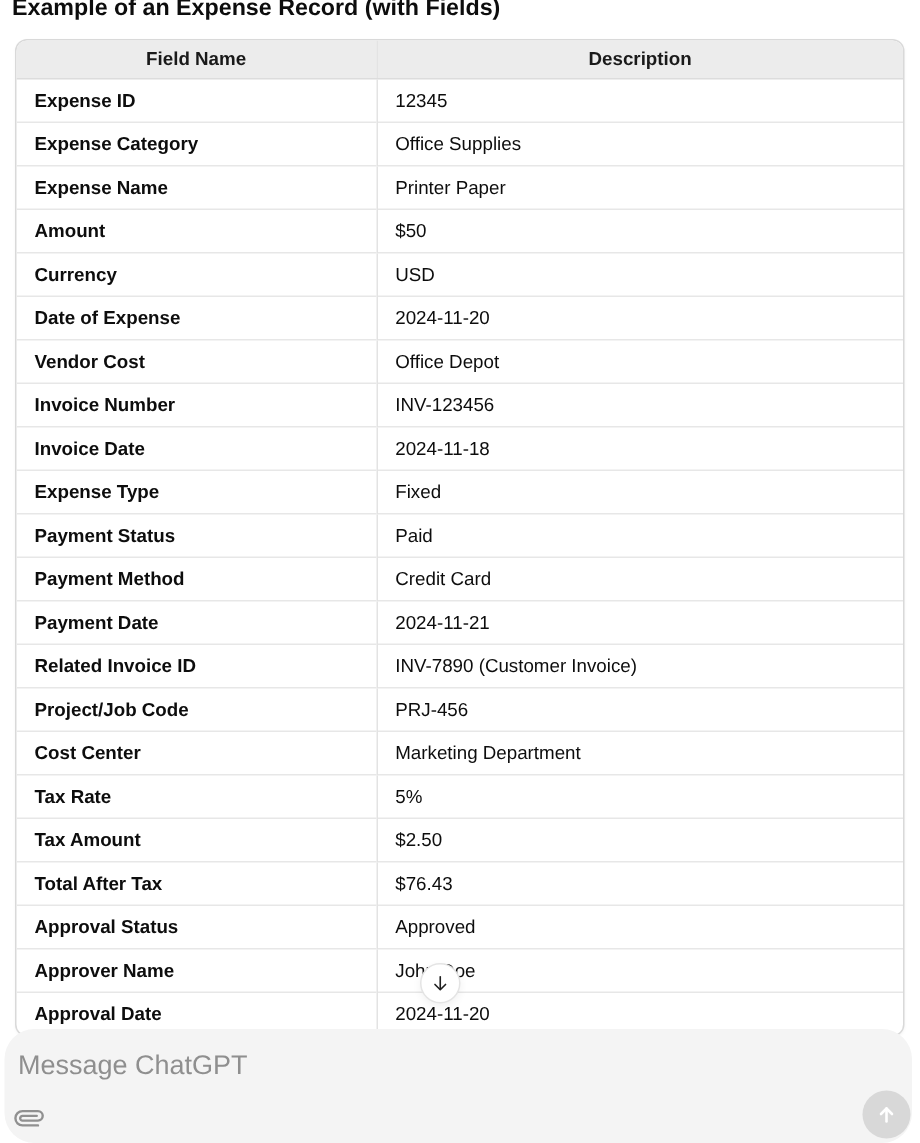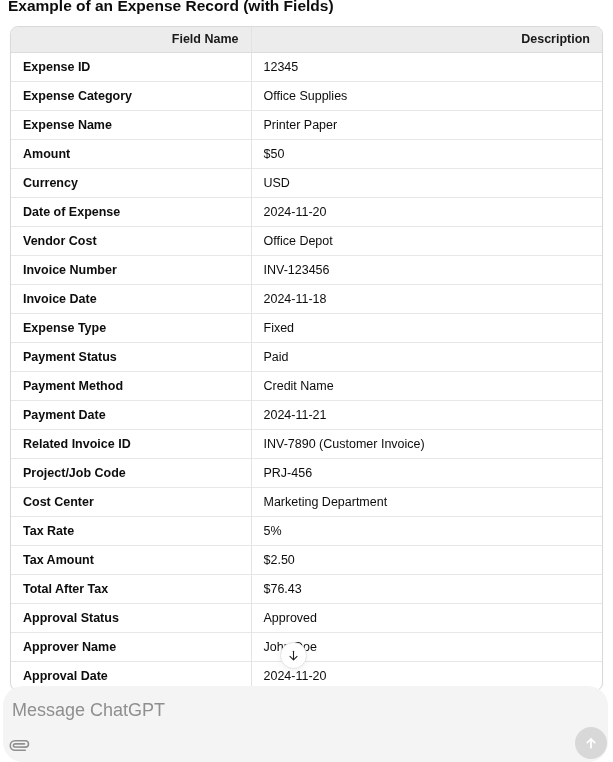--- a/index.html
+++ b/index.html
@@ -18,21 +18,21 @@
     white-space:nowrap;
   }
   .table-wrap{
     position:absolute;left:10px;top:26px;width:593px;
     border:1px solid var(--outer-border);border-radius:8px;overflow:hidden;
     box-shadow:0 1px 2px rgba(0,0,0,0.04);background:#fff;
   }
   table{width:100%;border-collapse:collapse;font-size:12.5px;color:var(--text);table-layout:fixed;}
   col.c1{width:240px;}
   th{
-    background:var(--header-bg);text-align:right;font-weight:700;
+    background:var(--header-bg);text-align:center;font-weight:700;
     height:25px;padding:0 12px;font-size:12.5px;color:#1a1a1a;
     border-bottom:1px solid #dcdcdc;
   }
   td{height:29px;padding:0 12px;font-size:12.5px;vertical-align:middle;
      white-space:nowrap;overflow:hidden;}
   td:first-child{font-weight:700;}
   tbody tr + tr td{border-top:1px solid var(--row-border);}
   th + th, td + td{border-left:1px solid var(--col-border);}
 
   .scroll-btn{
@@ -118,21 +118,21 @@
         <tr>
     <td>Expense Type</td>
     <td>Fixed</td>
   </tr>
         <tr>
     <td>Payment Status</td>
     <td>Paid</td>
   </tr>
         <tr>
     <td>Payment Method</td>
-    <td>Credit Name</td>
+    <td>Credit Card</td>
   </tr>
         <tr>
     <td>Payment Date</td>
     <td>2024-11-21</td>
   </tr>
         <tr>
     <td>Related Invoice ID</td>
     <td>INV-7890 (Customer Invoice)</td>
   </tr>
         <tr>

